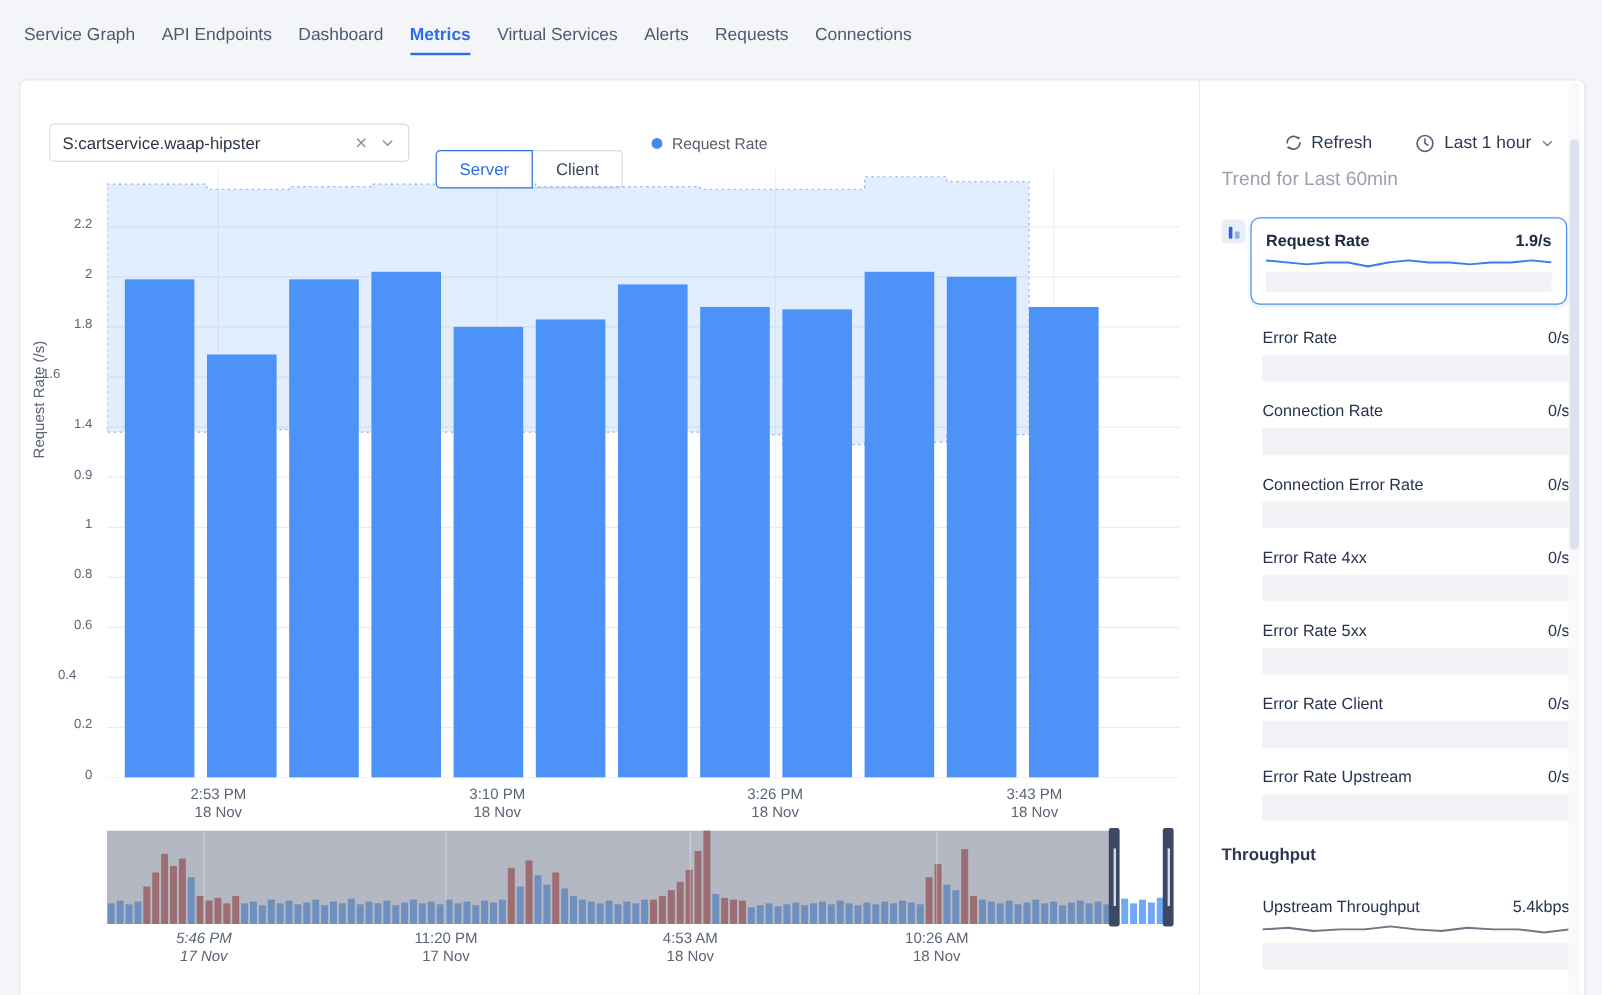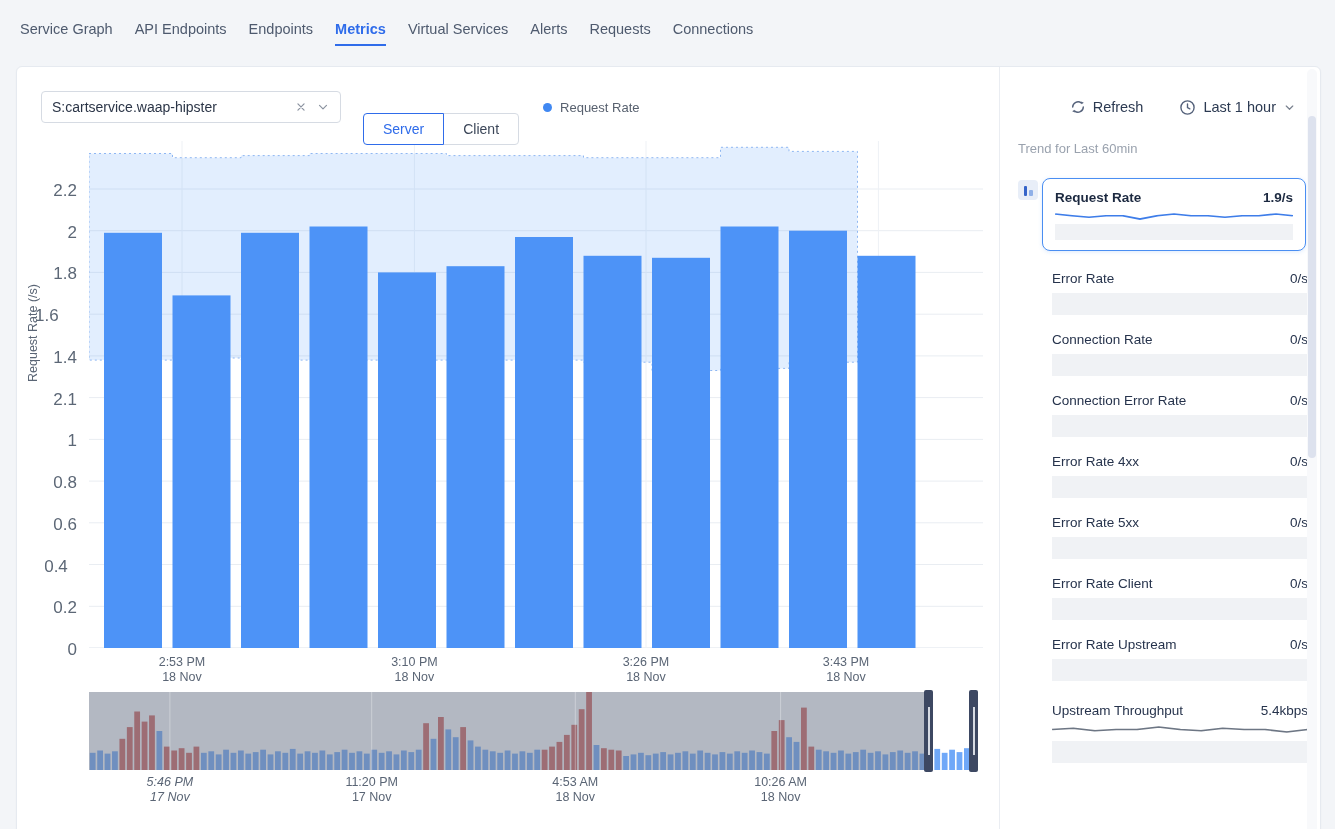--- a/index.html
+++ b/index.html
@@ -10,54 +10,54 @@
   }
   
   .topnav{position:absolute;top:0;left:0;right:0;height:60px;display:flex;align-items:center;
     padding-left:20px;gap:38px;}
   .nav-tab{font-size:14.5px;color:#4e5a6e;cursor:pointer;padding-bottom:7px;border-bottom:2px solid transparent;margin-top:7px;}
   .nav-tab.active{color:#2f6cea;font-weight:bold;border-bottom-color:#2f6cea;}
   
   .panel{position:absolute;left:16px;top:66px;width:1303px;height:780px;background:#fff;
     border:1px solid #e6eaf0;border-radius:6px;box-shadow:0 1px 2px rgba(30,40,60,.04);}
   
-  .toolbar{position:absolute;left:24px;right:24px;top:24px;height:32px;display:flex;align-items:center;}
+  .toolbar{position:absolute;left:24px;right:24px;top:36px;height:32px;display:flex;align-items:center;}
   .select{width:300px;height:32px;border:1px solid #d6dbe3;border-radius:4px;background:#fff;
     display:flex;align-items:center;padding:0 10px;box-sizing:border-box;cursor:pointer;}
   .select-value{flex:1;font-size:14px;color:#2b3547;white-space:nowrap;overflow:hidden;}
   .sel-icon{display:flex;align-items:center;margin-left:8px;}
   .segmented{display:flex;margin-left:22px;margin-top:44px;}
   .seg{border:1px solid #d6dbe3;background:#fff;font-family:inherit;font-size:14px;color:#3c4759;
     padding:7px 19px;cursor:pointer;}
   .seg:first-child{border-radius:4px 0 0 4px;}
   .seg:last-child{border-radius:0 4px 4px 0;margin-left:-1px;}
   .seg.active{border-color:#2f6cea;color:#2f6cea;position:relative;z-index:1;}
   .legend{display:flex;align-items:center;margin-left:24px;font-size:13px;color:#58616f;}
   .legend .dot{width:9px;height:9px;border-radius:50%;background:#4088f2;margin-right:8px;}
   .tb-right{margin-left:auto;display:flex;align-items:center;gap:36px;}
   .tb-btn{display:flex;align-items:center;gap:7px;font-size:14.5px;color:#2c3a52;cursor:pointer;}
   .tb-btn svg{display:block;}
   
   .y-title{position:absolute;left:8px;top:300px;width:16px;font-size:12.5px;color:#5a6575;
     transform:rotate(-90deg);transform-origin:center;white-space:nowrap;text-align:center;}
   #y-labels{position:absolute;left:18px;top:74px;width:50px;height:507px;}
-  #y-labels div{position:absolute;right:8px;font-size:17px;color:#5c6776;}
+  #y-labels div{position:absolute;right:8px;font-size:11px;color:#5c6776;}
   #main-chart{position:absolute;left:72px;top:74px;width:894px;height:507px;}
   #x-labels{position:absolute;left:72px;top:588px;width:894px;height:32px;}
   .x-lab{position:absolute;width:90px;text-align:center;font-size:12.5px;color:#5a6575;line-height:15px;}
   
   #mini-chart{position:absolute;left:72px;top:625px;width:889px;height:78px;}
   #mini-chart svg{position:absolute;left:0;top:0;}
   .handle{position:absolute;top:-2px;width:9px;height:82px;background:#3d4862;border-radius:2px;}
   .handle::after{content:"";position:absolute;left:3.5px;top:17px;width:2px;height:48px;background:#d7dbe3;}
   #mini-labels{position:absolute;left:72px;top:708px;width:889px;height:32px;}
   
   .sidebar{position:absolute;left:982px;top:0;bottom:0;width:320px;border-left:1px solid #eaedf2;
     box-sizing:border-box;padding:74px 13px 0 18px;overflow:hidden;}
-  .trend-title{font-size:13px;color:#9aa2ae;margin-bottom:22px;}
+  .trend-title{font-size:16px;color:#9aa2ae;margin-bottom:22px;}
   .sec-heading{font-size:14px;font-weight:bold;color:#2b3850;margin-bottom:26px;}
   .metric-row{margin-left:34px;width:256px;margin-bottom:15px;cursor:pointer;}
   .m-line{display:flex;justify-content:space-between;font-size:13.5px;color:#26334c;height:18px;align-items:center;}
   .m-spark-block{height:22px;background:#f0f2f5;margin-top:6px;}
   .spark-svg{display:block;width:100%;height:12px;margin-top:4px;}
   .sel-wrap{display:flex;align-items:flex-start;margin-bottom:18px;}
   .sel-icon-sq{width:20px;height:20px;border-radius:4px;background:#e8eef8;flex:none;margin-top:2px;
     display:flex;align-items:flex-end;justify-content:center;gap:2px;padding-bottom:4px;box-sizing:border-box;}
   .sel-icon-sq i{display:block;width:3.5px;background:#3564c9;border-radius:1px;}
   .sel-icon-sq i:first-child{height:10px;}
@@ -71,21 +71,21 @@
   .scroll-track{position:absolute;right:3px;top:2px;bottom:2px;width:10px;background:#f8f9fb;border-radius:5px;}
   .scroll-thumb{position:absolute;right:1px;top:47px;width:8px;height:342px;background:#dde2ee;border-radius:4px;}
 </style>
 </head>
 <body>
 
 <nav class="topnav">
   <div id="nav-tabs" style="display:flex;gap:22px;align-items:flex-end;">
       <div class="nav-tab">Service Graph</div>
       <div class="nav-tab">API Endpoints</div>
-      <div class="nav-tab">Endpoints</div>
+      <div class="nav-tab">Dashboard</div>
       <div class="nav-tab active">Metrics</div>
       <div class="nav-tab">Virtual Services</div>
       <div class="nav-tab">Alerts</div>
       <div class="nav-tab">Requests</div>
       <div class="nav-tab">Connections</div>
     </div>
 </nav>
 
 <div class="panel">
 
@@ -138,21 +138,21 @@
   </div>
 
   <div class="y-title">Request Rate (/s)</div>
   <div id="y-labels">
       <div style="top: 499px; left: 0px; width: 42px; text-align: right;">0</div>
       <div style="top: 457.272px; left: 0px; width: 42px; text-align: right;">0.2</div>
       <div style="top: 415.543px; left: 0px; width: 42px; text-align: center;">0.4</div>
       <div style="top: 373.815px; left: 0px; width: 42px; text-align: right;">0.6</div>
       <div style="top: 332.086px; left: 0px; width: 42px; text-align: right;">0.8</div>
       <div style="top: 290.358px; left: 0px; width: 42px; text-align: right;">1</div>
-      <div style="top: 248.63px; left: 0px; width: 42px; text-align: right;">2.1</div>
+      <div style="top: 248.63px; left: 0px; width: 42px; text-align: right;">0.9</div>
       <div style="top: 206.901px; left: 0px; width: 42px; text-align: right;">1.4</div>
       <div style="top: 165.173px; left: 0px; width: 42px; text-align: left;">1.6</div>
       <div style="top: 123.444px; left: 0px; width: 42px; text-align: right;">1.8</div>
       <div style="top: 81.716px; left: 0px; width: 42px; text-align: right;">2</div>
       <div style="top: 39.9877px; left: 0px; width: 42px; text-align: right;">2.2</div>
     </div>
   <div id="main-chart"><svg width="894" height="507" viewBox="0 0 894 507">
         <line x1="0" y1="507.0" x2="894" y2="507.0" stroke="#dde3ea" stroke-width="1"></line>
         <line x1="0" y1="465.3" x2="894" y2="465.3" stroke="#e9edf2" stroke-width="1"></line>
         <line x1="0" y1="423.5" x2="894" y2="423.5" stroke="#e9edf2" stroke-width="1"></line>
@@ -189,21 +189,21 @@
         <div>18 Nov</div>
       </div>
       <div class="x-lab" style="left: 280.416px;">
         <div>3:10 PM</div>
         <div>18 Nov</div>
       </div>
       <div class="x-lab" style="left: 511.962px;">
         <div>3:26 PM</div>
         <div>18 Nov</div>
       </div>
-      <div class="x-lab" style="left: 712px;">
+      <div class="x-lab" style="left: 728px;">
         <div>3:43 PM</div>
         <div>18 Nov</div>
       </div>
     </div>
 
   <div id="mini-chart">
       <svg width="889" height="78" viewBox="0 0 889 78">
         <rect x="0.81" y="60.8" width="5.78" height="17.2" fill="#4d93f7"></rect>
         <rect x="8.22" y="58.5" width="5.78" height="19.5" fill="#4d93f7"></rect>
         <rect x="15.63" y="61.6" width="5.78" height="16.4" fill="#4d93f7"></rect>
@@ -416,20 +416,21 @@
           </div>
           <div class="metric-row">
             <div class="m-line">
               <span>Error Rate Upstream</span>
               <span>0/s</span>
             </div>
             <div class="m-spark-block"></div>
           </div>
         </div>
         <div class="throughput-sec">
+          <div class="sec-heading">Throughput</div>
           <div class="metric-row">
             <div class="m-line">
               <span>Upstream Throughput</span>
               <span>5.4kbps</span>
             </div>
             <svg class="spark-svg" viewBox="0 0 100 12" preserveAspectRatio="none">
               <polyline points="0.0,6.5 8.3,5.2 16.7,7.8 25.0,6.5 33.3,6.5 41.7,4.0 50.0,6.5 58.3,7.8 66.7,5.2 75.0,6.5 83.3,6.5 91.7,9.0 100.0,6.5" fill="none" stroke="#6d7684" stroke-width="1.6"></polyline>
             </svg>
             <div class="m-spark-block"></div>
           </div>

